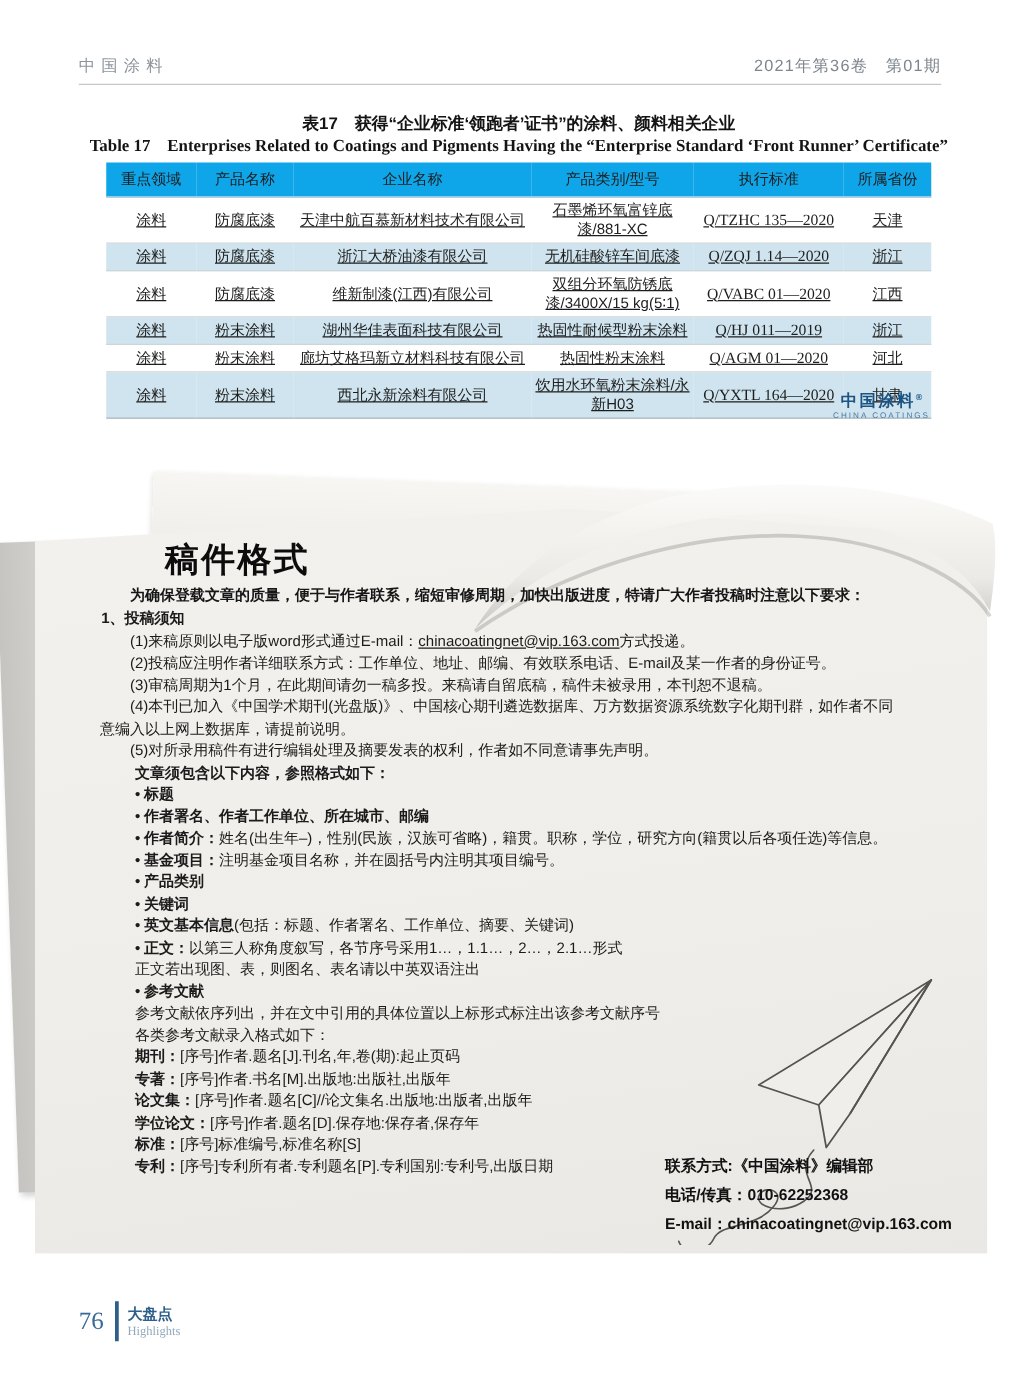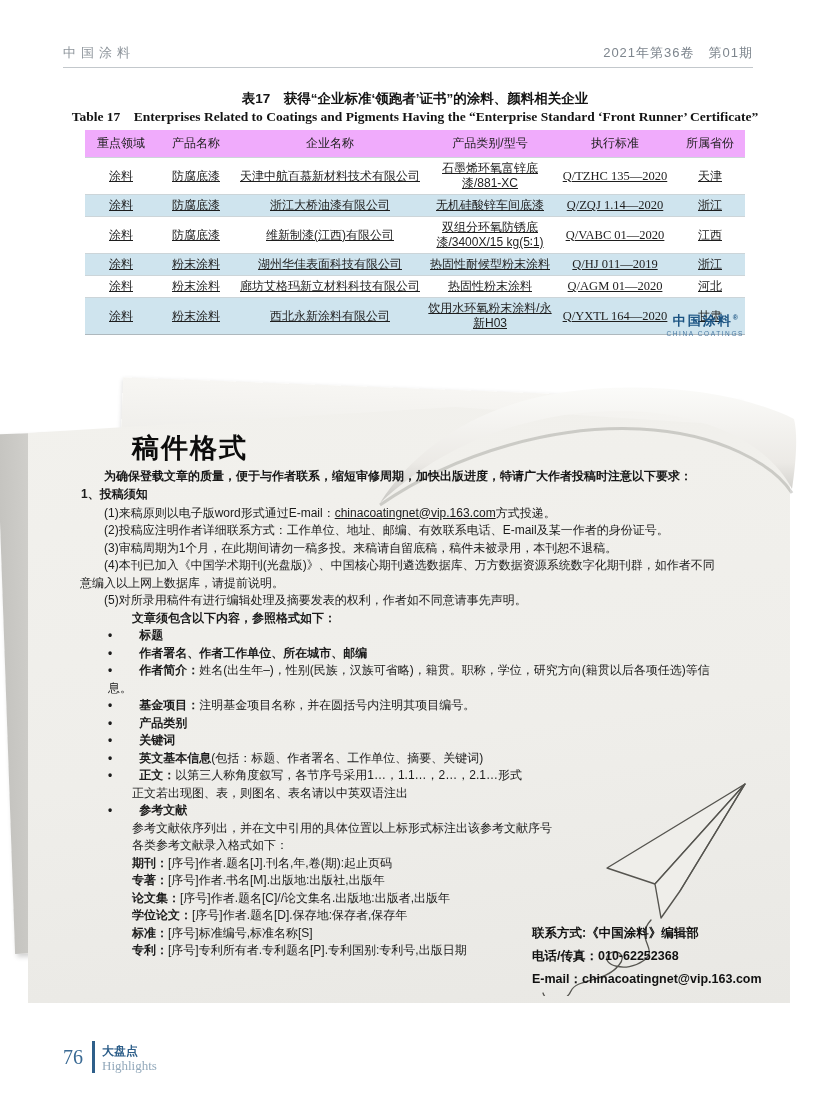--- a/index.html
+++ b/index.html
@@ -16,21 +16,21 @@
   
   .caption-zh{position:absolute;left:85px;top:90px;width:660px;text-align:center;
               font-size:13.5px;font-weight:bold;color:#141414;}
   .caption-en{position:absolute;left:70px;top:108px;width:690px;text-align:center;
               font-family:"Liberation Serif","DejaVu Serif",serif;
               font-size:13.5px;font-weight:bold;color:#141414;}
 
   
   table.enterprises{position:absolute;left:85px;top:130px;width:660px;
                     border-collapse:collapse;font-size:12px;color:#1e1e1e;}
-  table.enterprises th{background:#f0abfc;font-weight:normal;padding:5px 2px;text-align:center;}
+  table.enterprises th{background:#0ea5e9;font-weight:normal;padding:5px 2px;text-align:center;}
   table.enterprises td{text-align:center;padding:3px 2px;line-height:15px;}
   table.enterprises tbody tr{border-top:1px solid #ccd5d9;text-decoration:underline;}
   table.enterprises tbody tr:last-child{border-bottom:1px solid #aeb8bd;}
   table.enterprises tbody tr.alt{background:#cfe4ee;}
   table.enterprises td.serif-col{font-family:"Liberation Serif","DejaVu Serif",serif;font-size:12.5px;}
 
   
   .logo{position:absolute;right:72px;top:314px;text-align:center;line-height:1.1;}
   .logo-zh{font-size:13px;font-weight:bold;color:#1b5382;letter-spacing:2px;}
   .logo-zh sup{font-size:7px;letter-spacing:0;}
@@ -54,37 +54,37 @@
   .notice-content{position:absolute;left:80px;top:440px;width:642px;z-index:5;
                   font-size:12px;line-height:17.5px;color:#1b1b1b;}
   .notice-title{margin:0 0 10px 52px;font-size:27px;font-weight:900;
                 letter-spacing:2px;color:#0c0c0c;}
   .notice-intro{margin:0;text-indent:2em;font-weight:bold;color:#161616;}
   .s-heading{margin:1px;font-weight:bold;}
   .s1-item{margin:0;text-indent:2em;}
   .em-link{color:#1b1b1b;text-decoration:underline;cursor:pointer;}
   .s2-lines{margin-left:28px;}
   .nline{margin:0;}
-  .nline b{font-weight:bold;margin-left:24px;}
+  .nline b{font-weight:bold;}
   .nline .dot{margin-right:3px;font-weight:bold;}
   .nline.intro2{font-weight:bold;}
 
   
   .contact{position:absolute;left:532px;top:922px;z-index:6;font-weight:bold;
            font-size:12.5px;line-height:23px;color:#111;}
   .plane-svg{position:absolute;left:533px;top:768px;width:238px;height:228px;z-index:5;}
 
   
   .page-footer{position:absolute;left:63px;top:1041px;display:flex;align-items:center;}
   .page-num{font-family:"Liberation Serif","DejaVu Serif",serif;font-size:20px;
             color:#3a6a94;margin-right:9px;}
   .footer-bar{width:3px;height:32px;background:#2e5f8a;margin-right:7px;}
   .sec-zh{font-weight:bold;color:#2e5f8a;font-size:12px;line-height:17px;}
   .sec-en{font-family:"Liberation Serif","DejaVu Serif",serif;color:#93a9bb;
-          font-size:13px;line-height:11px;}
+          font-size:10px;line-height:11px;}
 </style>
 </head>
 <body>
 
 <div class="page">
 
   <header class="page-header">
     <span class="ph-left">中国涂料</span>
     <span class="ph-right">2021年第36卷　第01期</span>
   </header>

